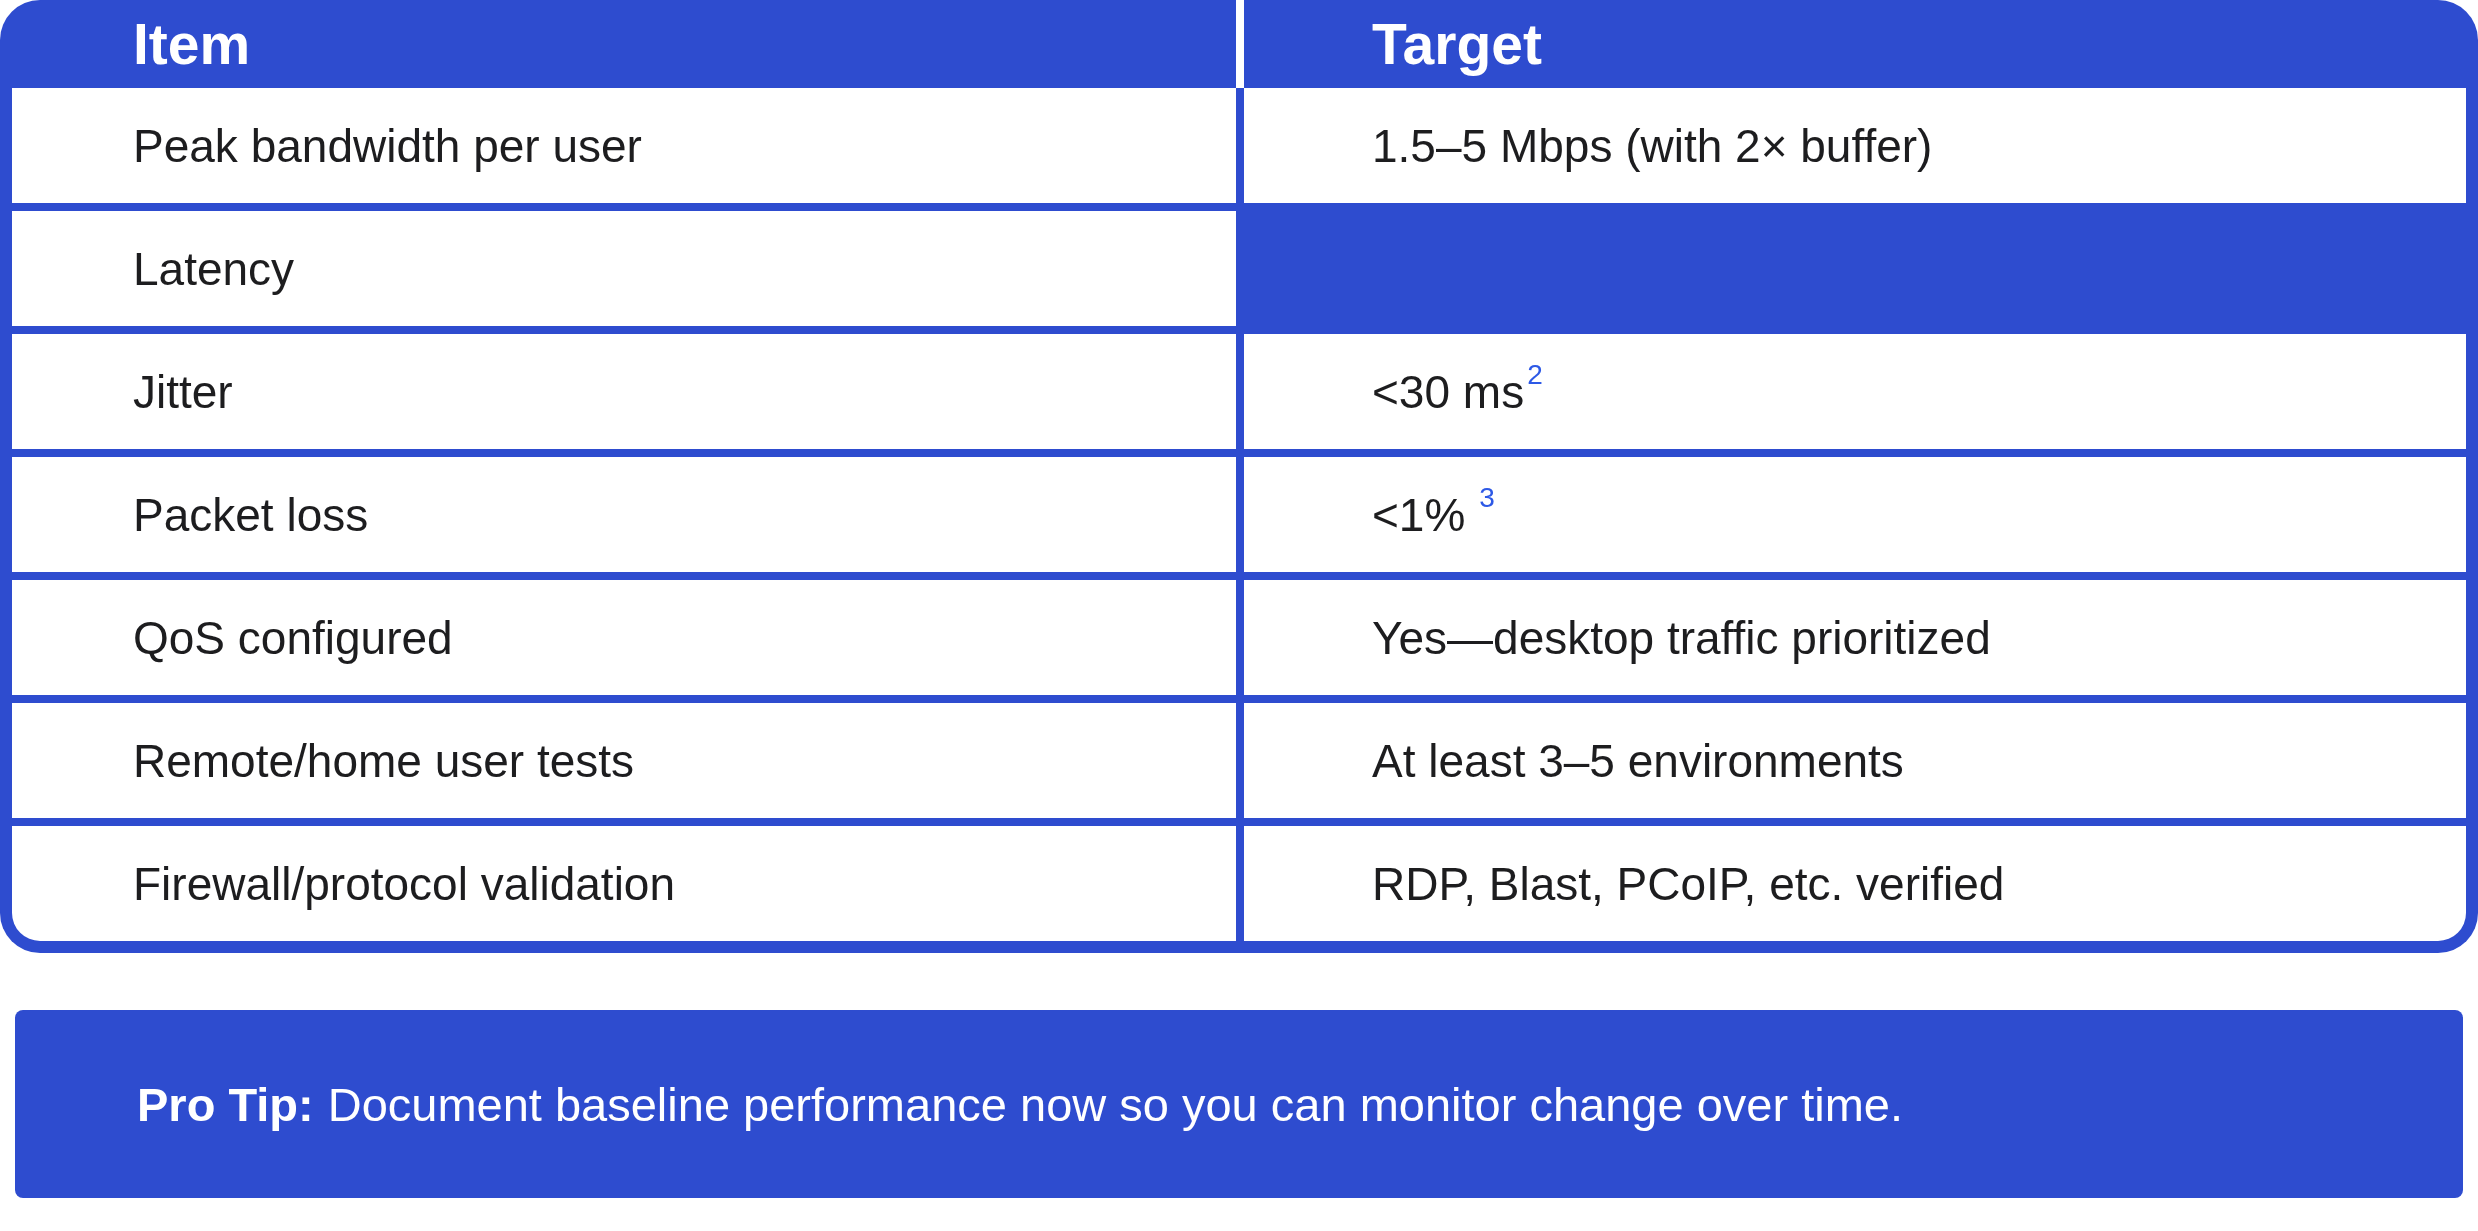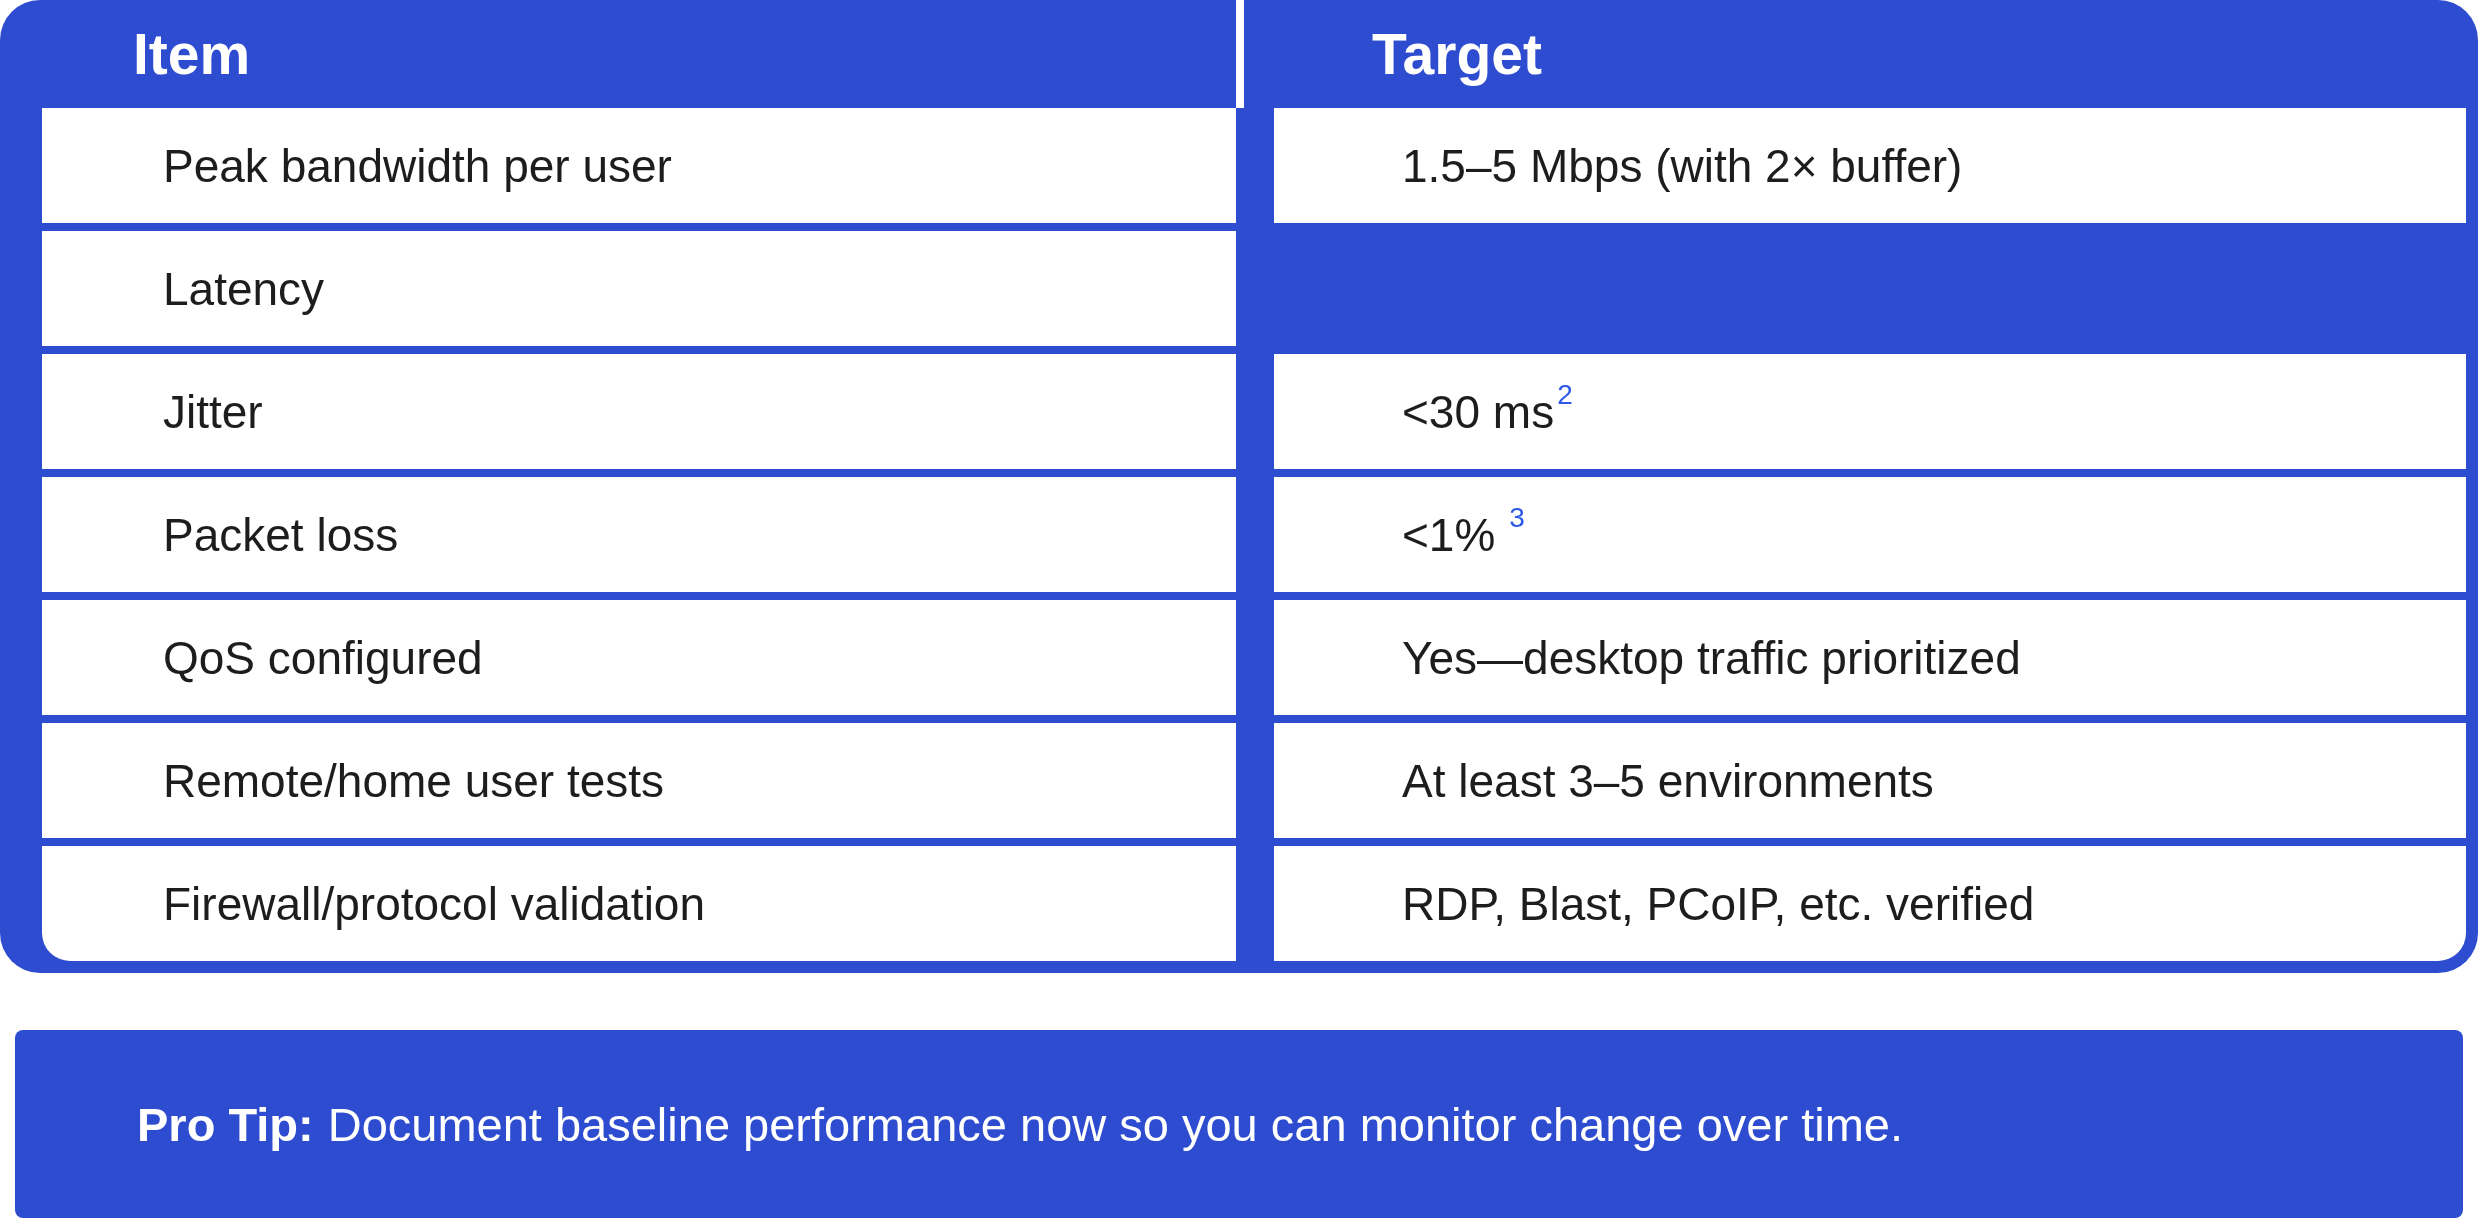--- a/index.html
+++ b/index.html
@@ -14,21 +14,21 @@
     height: 1231px;
     background: #ffffff;
     overflow: hidden;
   }
 
   
   .table-header {
     display: grid;
     grid-template-columns: 1236px 1fr;
     column-gap: 8px;
-    height: 108px;
+    height: 88px;
     margin-top: 0;
     border-radius: 13px;
   }
   .header-cell {
     background: #2E4CCF;
     display: flex;
     align-items: center;
     color: #ffffff;
     font-size: 57px;
     font-weight: 700;
@@ -59,21 +59,20 @@
     column-gap: 8px;
   }
   .cell {
     background: #ffffff;
     height: 115px;
     display: flex;
     align-items: center;
     font-size: 46px;
     color: #1d1d1f;
     white-space: pre;
-    margin-left: 30px;
   }
   .cell.left  { padding-left: 121px; }
   .cell.right { padding-left: 128px; }
   .trow:last-child .cell.left  { border-bottom-left-radius: 28px; }
   .trow:last-child .cell.right { border-bottom-right-radius: 28px; }
 
   .footnote-ref {
     color: #2D59E6;
     font-size: 28px;
     position: relative;

